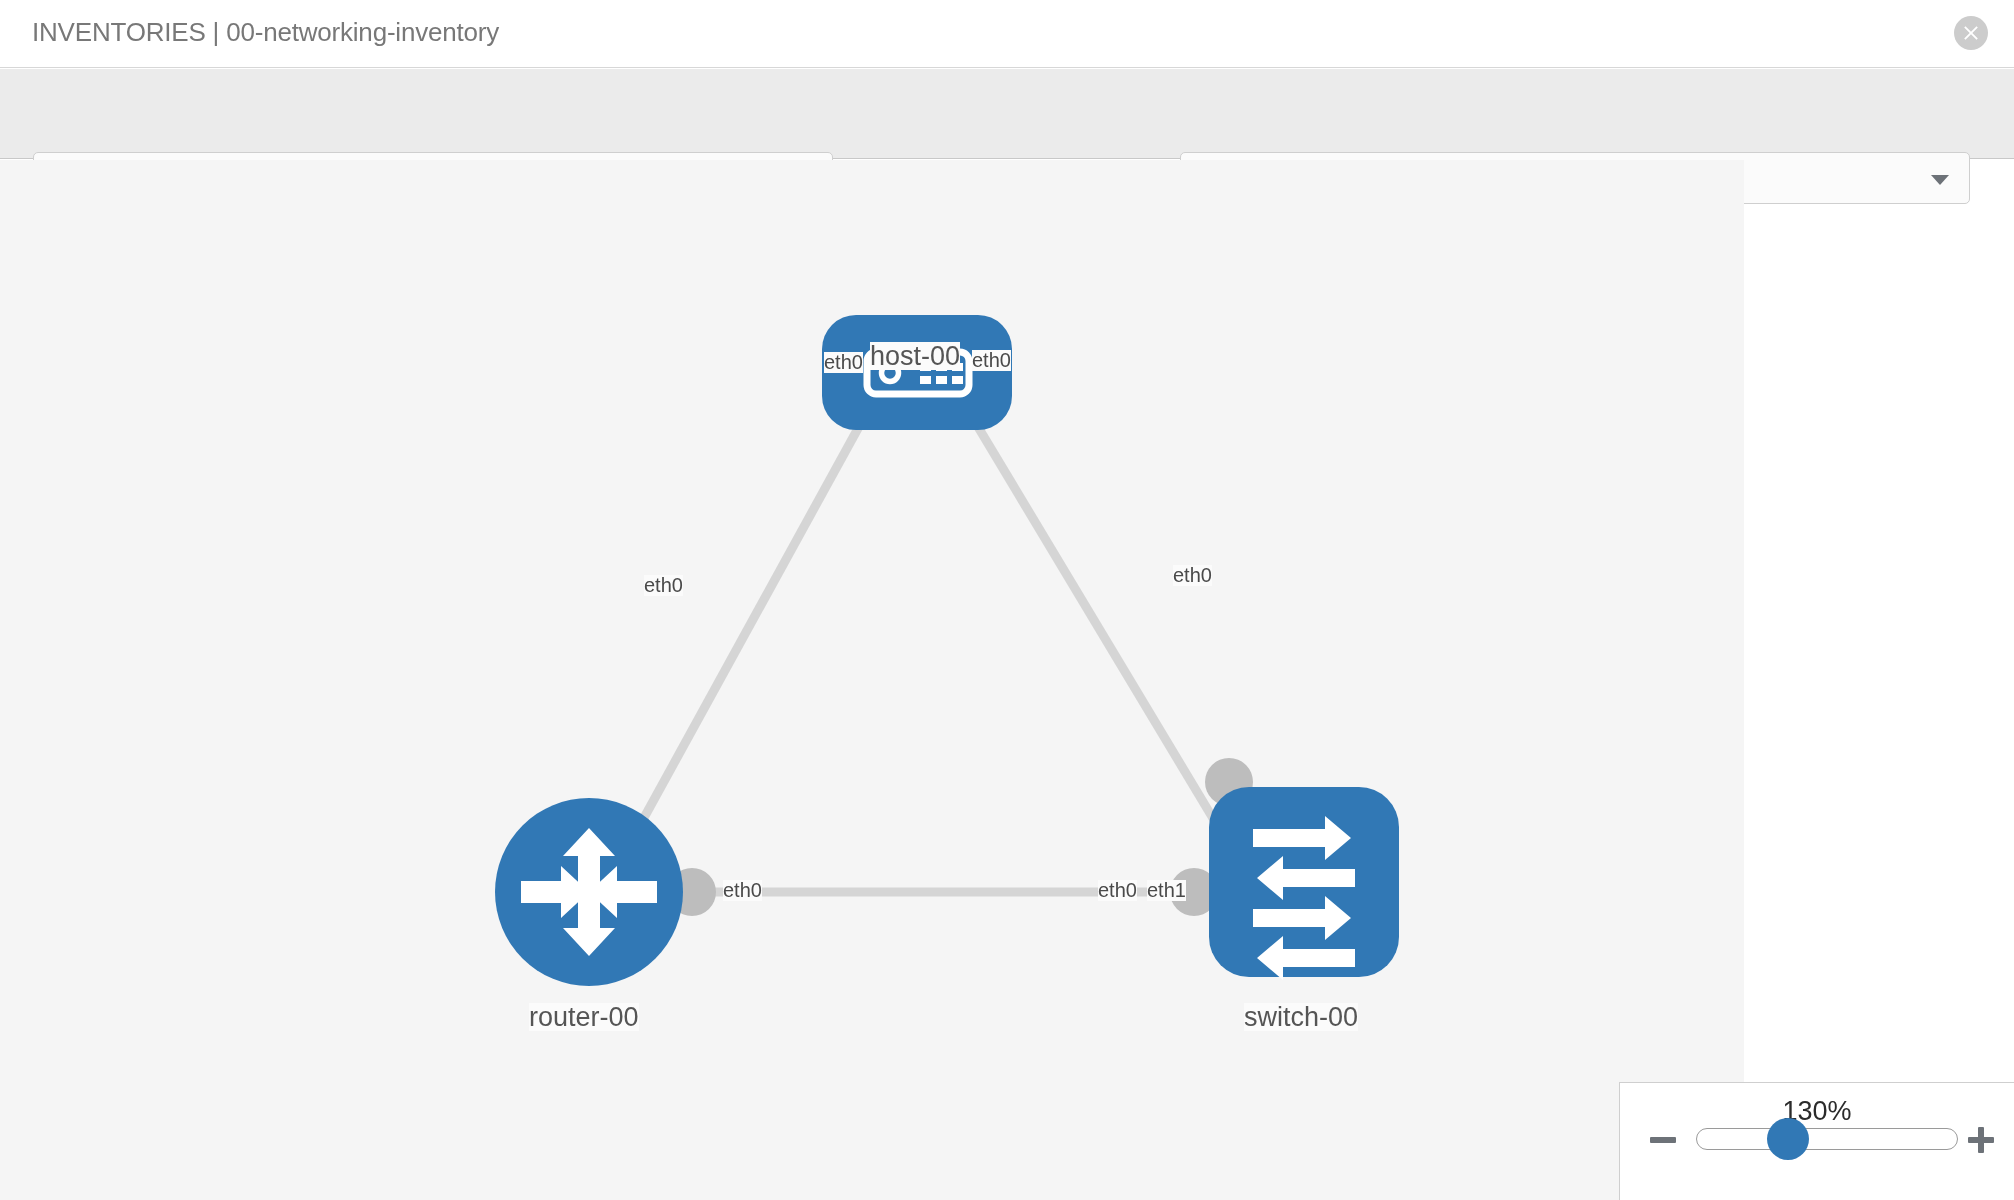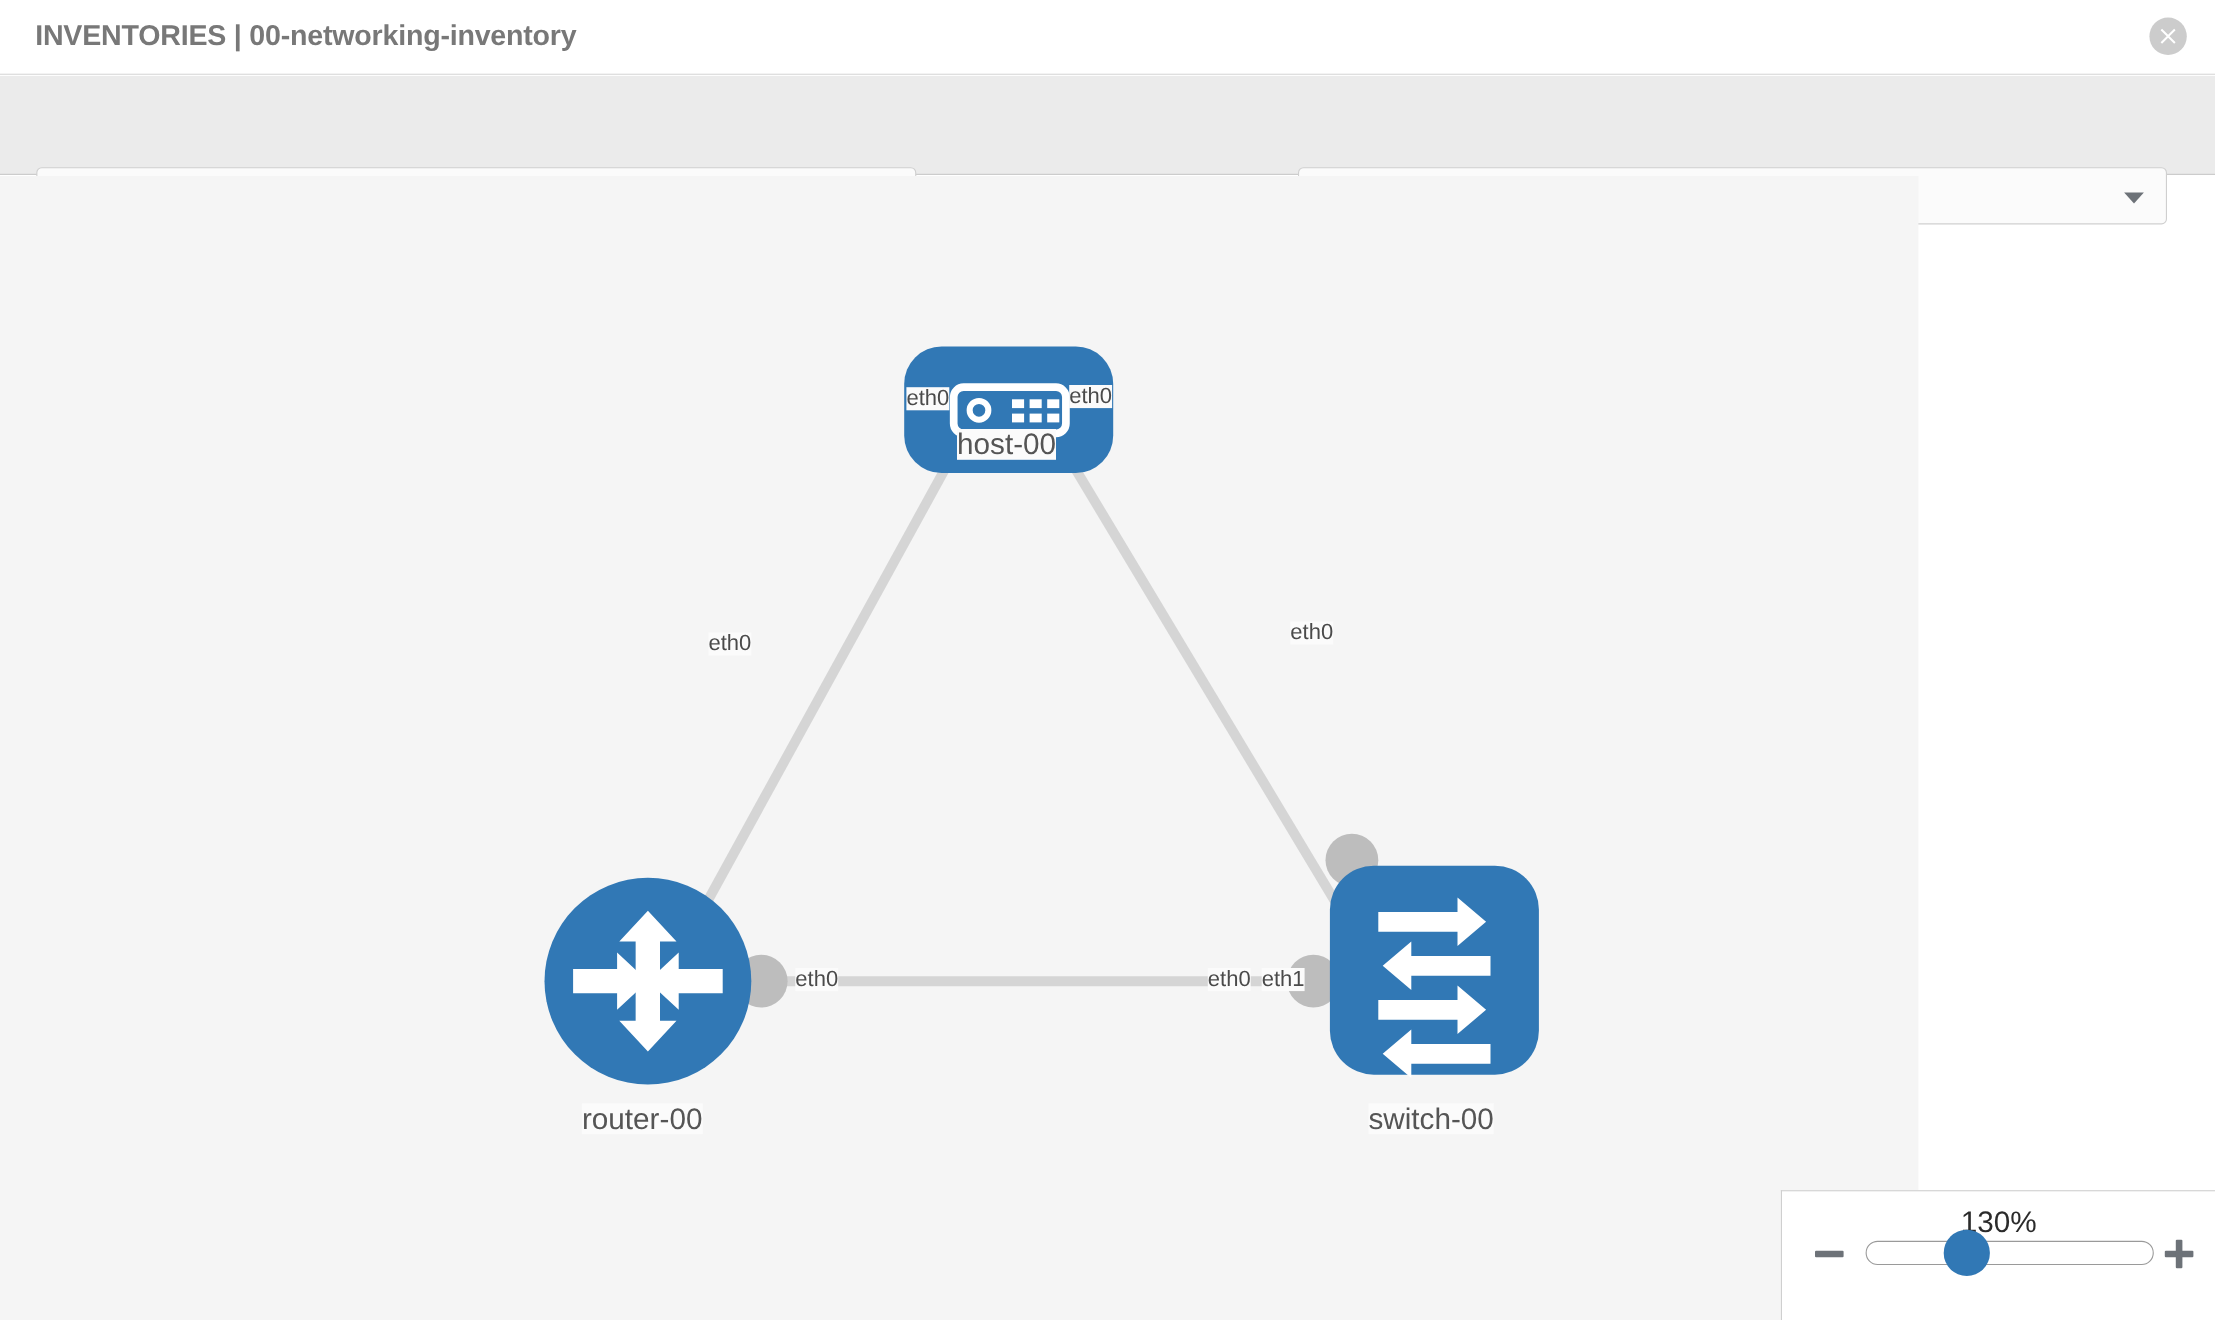--- a/index.html
+++ b/index.html
@@ -19,21 +19,21 @@
     width: 2014px;
     height: 68px;
     background: #ffffff;
     border-bottom: 1px solid #d7d7d7;
   }
   .page-title {
     position: absolute;
     left: 32px;
     top: 17px;
     font-size: 26px;
-    font-weight: bold;
+    font-weight: normal;
     color: #787878;
     letter-spacing: -0.2px;
     white-space: nowrap;
   }
   .close-btn {
     position: absolute;
     right: 26px;
     top: 16px;
     width: 34px;
     height: 34px;
@@ -310,21 +310,21 @@
 
         <path d="M1253 749 l72 0 l0 -13 l26 22 l-26 22 l0 -13 l-72 0 Z"></path>
 
         <path d="M1355 789 l-72 0 l0 -13 l-26 22 l26 22 l0 -13 l72 0 Z"></path>
       </g>
     </g>
   </svg>
 
   <div class="iface-label" style="left:824px; top:192px;">eth0</div>
 
-  <div class="node-label" style="left:870px; top:182px;margin-top:48px;">host-00</div>
+  <div class="node-label" style="left:870px; top:182px;">host-00</div>
 
   <div class="iface-label" style="left:972px; top:190px;">eth0</div>
 
   <div class="iface-label" style="left:644px; top:415px;">eth0</div>
 
   <div class="iface-label" style="left:1173px; top:405px;">eth0</div>
 
   <div class="iface-label" style="left:723px; top:720px;">eth0</div>
 
   <div class="iface-label" style="left:1098px; top:720px;">eth0</div>

